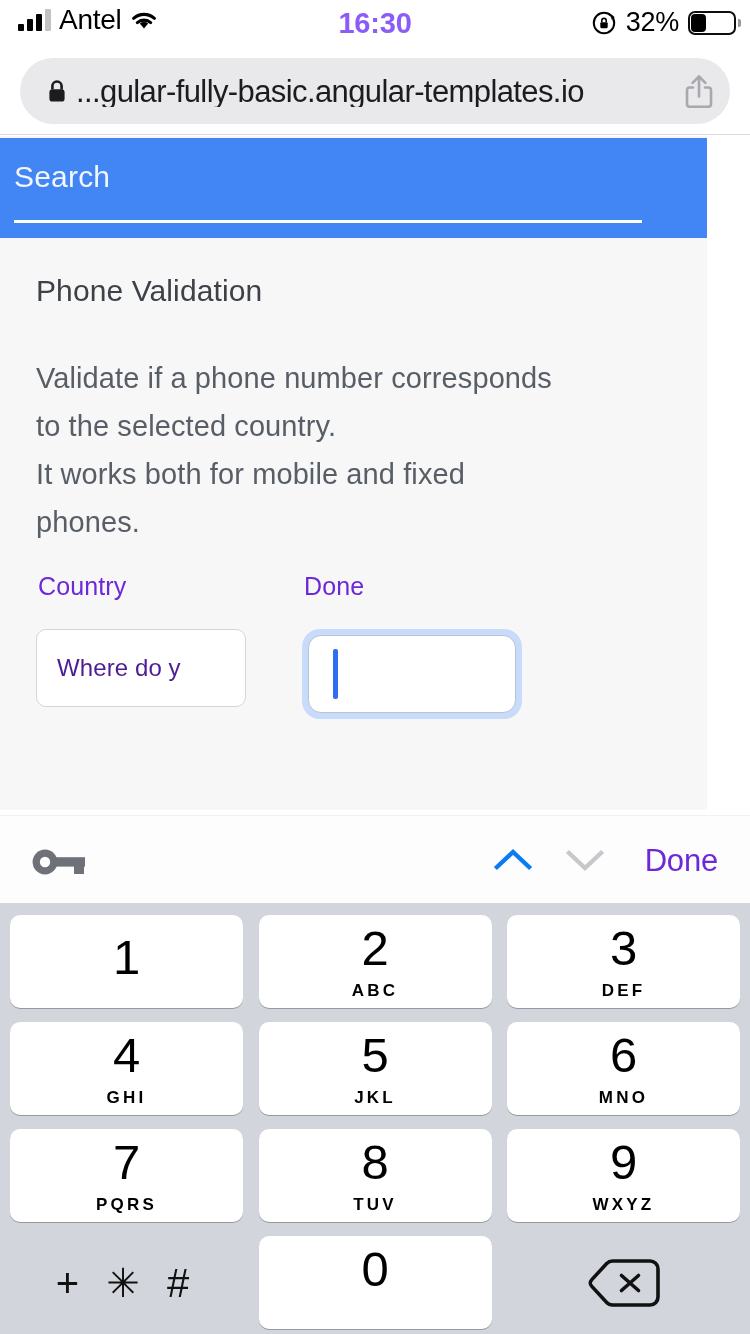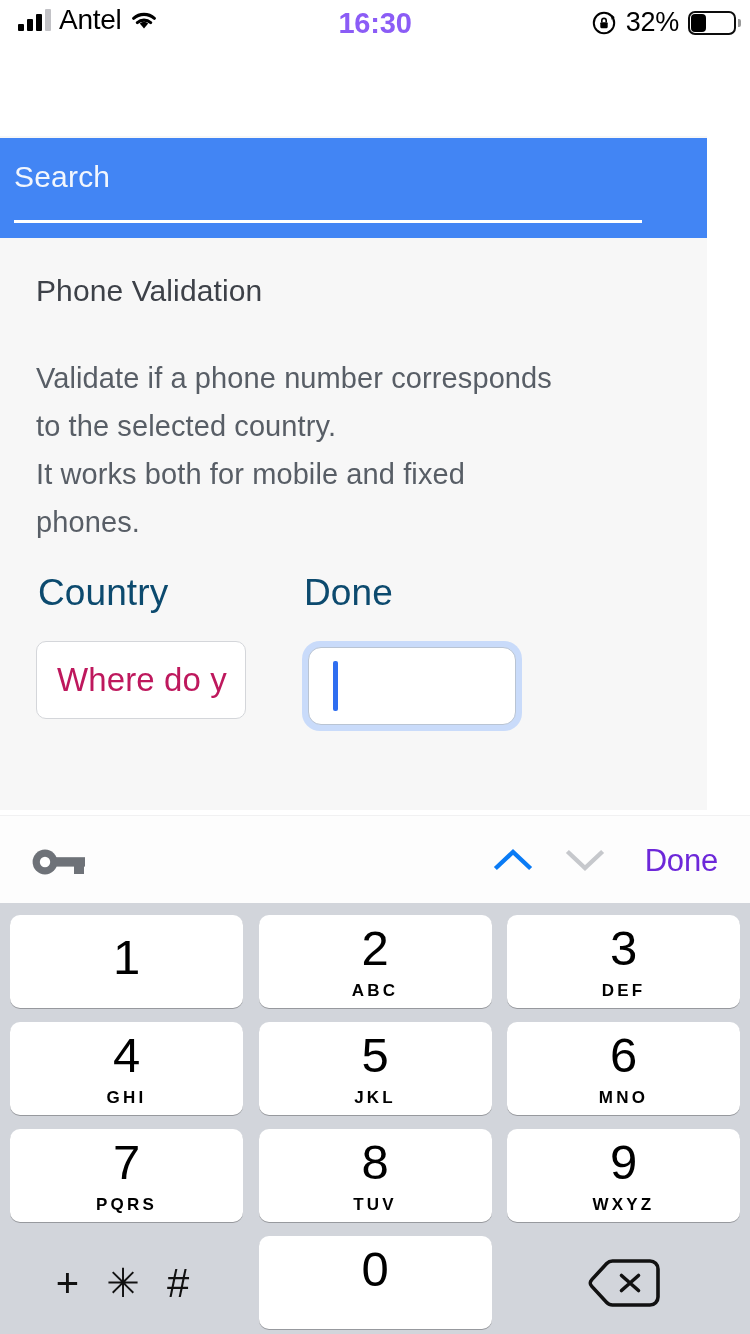--- a/index.html
+++ b/index.html
@@ -88,32 +88,32 @@
   .page-desc {
     margin: 48px 36px 0 36px; font-size: 29px; color: #585e66;
     line-height: 48px; letter-spacing: .1px; max-width: 600px;
   }
 
   .form-row { position: absolute; left: 0; top: 336px; width: 707px; }
   .field { position: absolute; }
   .field-country { left: 36px; top: 0; width: 300px; }
   .field-phone { left: 302px; top: 0; width: 300px; }
   .field-label {
-    font-size: 37px; color: #0c4a6e; letter-spacing: .1px; line-height: 1;
+    font-size: 25px; color: #6d28d9; letter-spacing: .1px; line-height: 1;
     margin-left: 2px;
   }
   .input-shell { margin-top: 30px; }
 
   .country-input {
     width: 210px; height: 78px; background: #ffffff;
     border: 1px solid #d4d6da; border-radius: 10px;
     display: flex; align-items: center; padding-left: 20px; overflow: hidden;
   }
   .country-placeholder {
-    font-size: 33px; color: #be185d; white-space: nowrap; letter-spacing: .1px;
+    font-size: 24px; color: #4c1d95; white-space: nowrap; letter-spacing: .1px;
   }
 
   .phone-ring {
     width: 220px; height: 90px; background: #c9dbfa;
     border-radius: 18px; padding: 6px;
   }
   .phone-input {
     width: 100%; height: 100%; background: #ffffff;
     border: 1px solid #b9c4d3; border-radius: 13px;
     display: flex; align-items: center; padding-left: 24px;
@@ -195,20 +195,38 @@
       </span>
       <span class="batt-pct">32%</span>
       <span class="battery">
         <span class="shell"></span>
         <span class="fill"></span>
         <span class="nub"></span>
       </span>
     </div>
   </div>
 
+  <div class="urlbar-wrap">
+    <div class="urlbar">
+      <span class="lock-icon">
+        <svg viewBox="0 0 22 26" width="22" height="26">
+          <path d="M6.4 11.5V8.1a4.6 4.6 0 0 1 9.2 0v3.4" fill="none" stroke="#1c1c1e" stroke-width="2.6"></path>
+          <rect x="3.4" y="11.2" width="15.2" height="12.4" rx="3.2" fill="#1c1c1e"></rect>
+        </svg>
+      </span>
+      <span class="url-text">...gular-fully-basic.angular-templates.io</span>
+      <span class="share-icon">
+        <svg viewBox="0 0 34 38" width="34" height="38">
+          <path d="M11 15.5H7.6c-1.5 0-2.6 1.1-2.6 2.6v14c0 1.5 1.1 2.6 2.6 2.6h18.8c1.5 0 2.6-1.1 2.6-2.6v-14c0-1.5-1.1-2.6-2.6-2.6H23" fill="none" stroke="#a7a9ae" stroke-width="2.6" stroke-linecap="round"></path>
+          <path d="M17 24.5V4.8" fill="none" stroke="#a7a9ae" stroke-width="2.6" stroke-linecap="round"></path>
+          <path d="M10.6 10.9L17 4.5l6.4 6.4" fill="none" stroke="#a7a9ae" stroke-width="2.6" stroke-linecap="round" stroke-linejoin="round"></path>
+        </svg>
+      </span>
+    </div>
+  </div>
 
   <div class="app-area">
     <div class="app-inner">
 
       <div class="appbar">
         <div class="search-field">
           <div class="search-label">Search</div>
           <div class="search-underline"></div>
         </div>
       </div>

